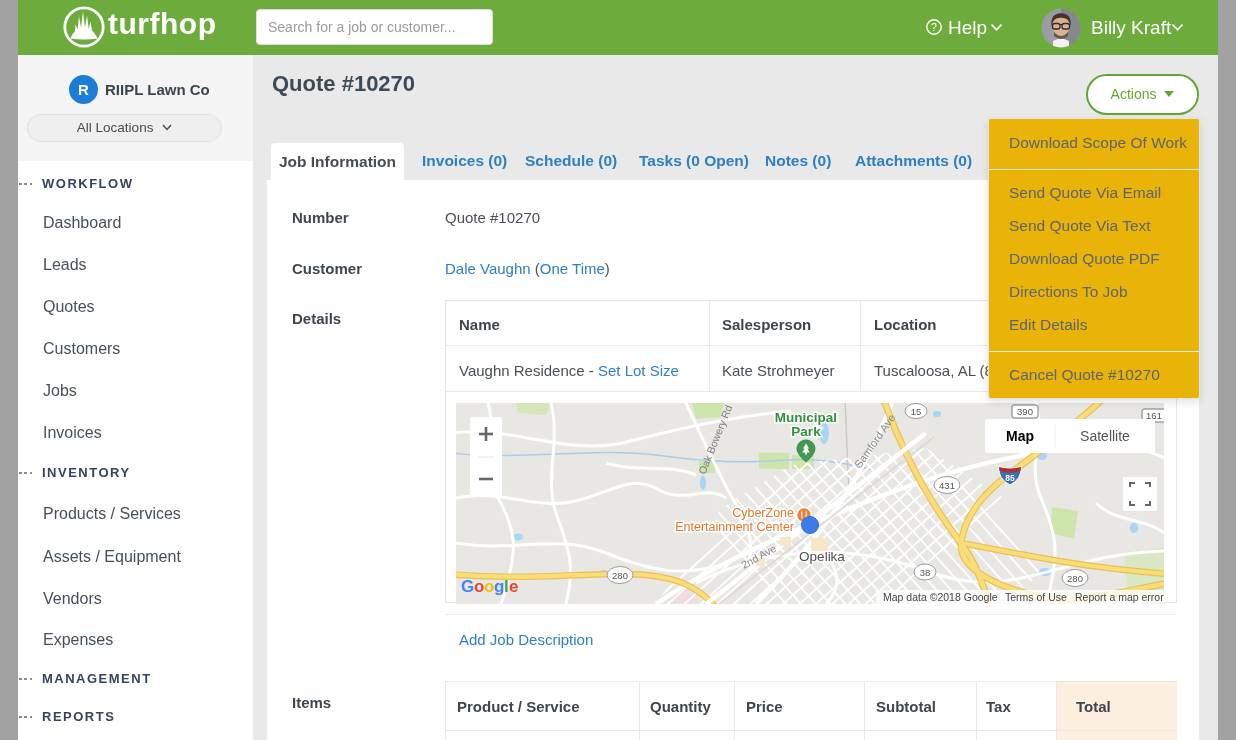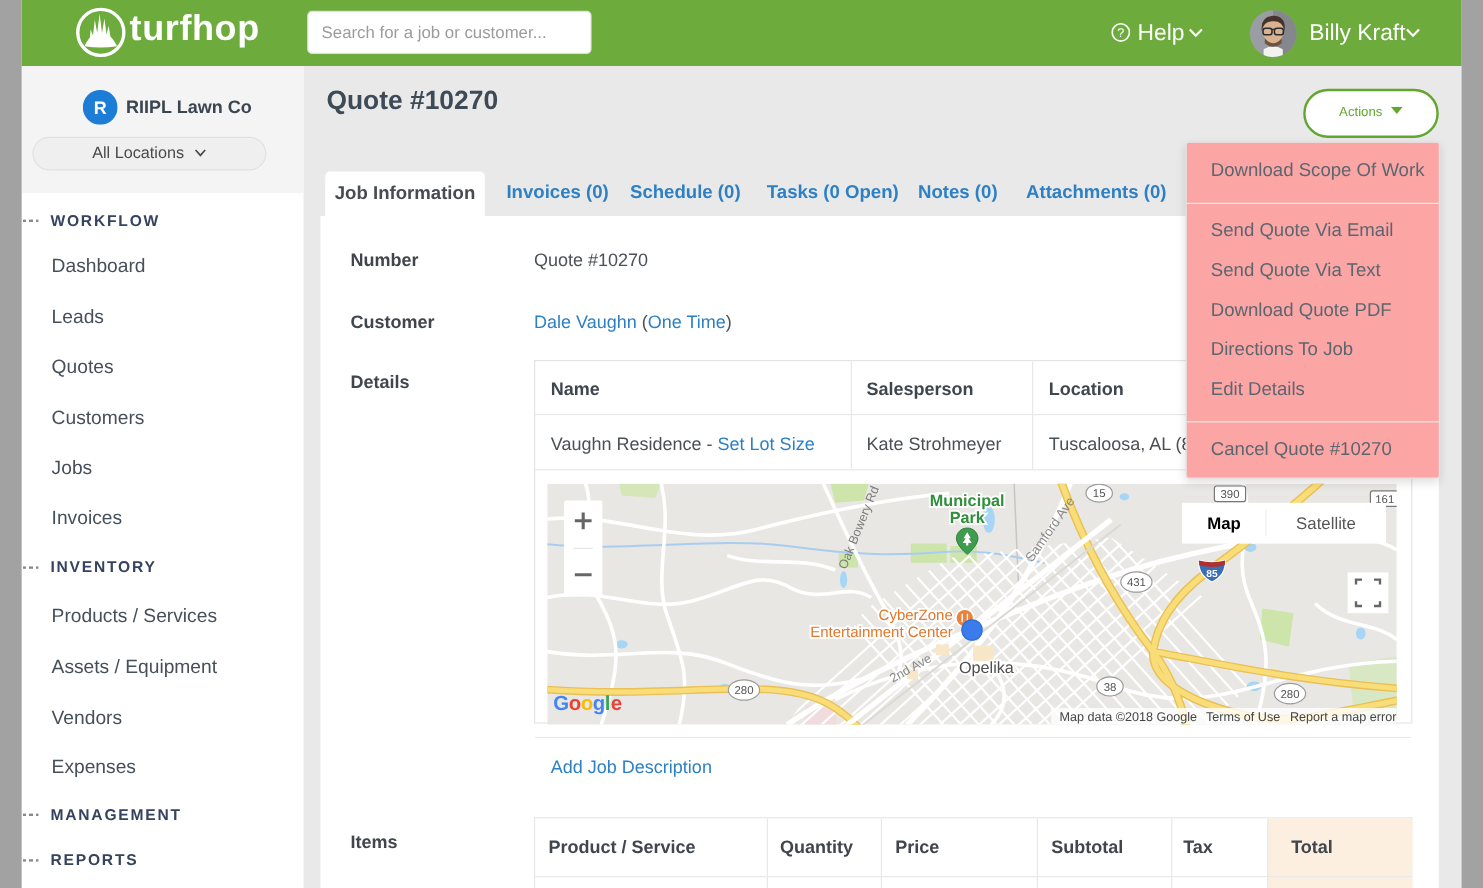--- a/index.html
+++ b/index.html
@@ -21,34 +21,34 @@
     border-radius:14px; font-size:13.5px; color:#4a4a4a; text-align:center; line-height:26px; }
   .sechead { font-size:13px; font-weight:bold; letter-spacing:1.5px; color:#36435e; }
   .mitem { font-size:16px; color:#46505a; }
   .dash { width:13px; height:2px; left:1px; background:repeating-linear-gradient(90deg,#8a8a8a 0 3px,transparent 3px 5.5px); }
   
   #main { left:253px; top:55px; width:965px; height:685px; background:#e9e9e9; }
   h1 { font-size:22px; font-weight:bold; color:#3e4a56; }
   .crumb { font-size:13.5px; color:#9aa0a6; }
   .crumbsep { color:#b5babf; font-size:13px; }
   #actions { left:833px; top:19px; width:113px; height:41px; border:2px solid #61a72f; border-radius:21px;
-    background:#fff; color:#61a72f; font-size:11px; text-align:center; line-height:37px; }
+    background:#fff; color:#61a72f; font-size:14px; text-align:center; line-height:37px; }
   .tab { font-size:15.5px; color:#2e80c4;font-weight:bold; }
   #activetab { left:18px; top:88px; width:133px; height:37px; background:#fff; border-radius:4px 4px 0 0;
     color:#464c51; text-align:center; line-height:37px; }
   #panel { left:14px; top:125px; width:932px; height:560px; background:#fff; }
   .lbl { font-size:15px; font-weight:bold; color:#3f464d; }
   .val { font-size:15px; color:#4c5158; }
   a.blue, .blue { color:#2e80c4; text-decoration:none; }
   
   #dbox { left:178px; top:120px; width:732px; height:303px; border:1px solid #e4e4e4;text-align:right; }
   .cellb { font-size:15px; font-weight:bold; color:#3f464d; }
   .cell { font-size:15px; color:#4a5056; }
   
-  #dropdown { left:988px; top:118px; width:212px; height:281px; background:#fca5a5; border:1px solid #e3e3e3;
+  #dropdown { left:988px; top:118px; width:212px; height:281px; background:#eab308; border:1px solid #e3e3e3;
     border-radius:3px; box-shadow:0 3px 8px rgba(0,0,0,0.12); z-index:40; }
   .dditem { font-size:15.5px; color:#5c666f; left:20px; }
   .ddsep { left:0; width:210px; border-top:1px solid #ececec; }
   
   .thead { font-size:15px; font-weight:bold; color:#3f464d; }
 </style>
 </head>
 <body>
 <div class="abs" id="stripL"></div>
 <div class="abs" id="stripR"></div>

